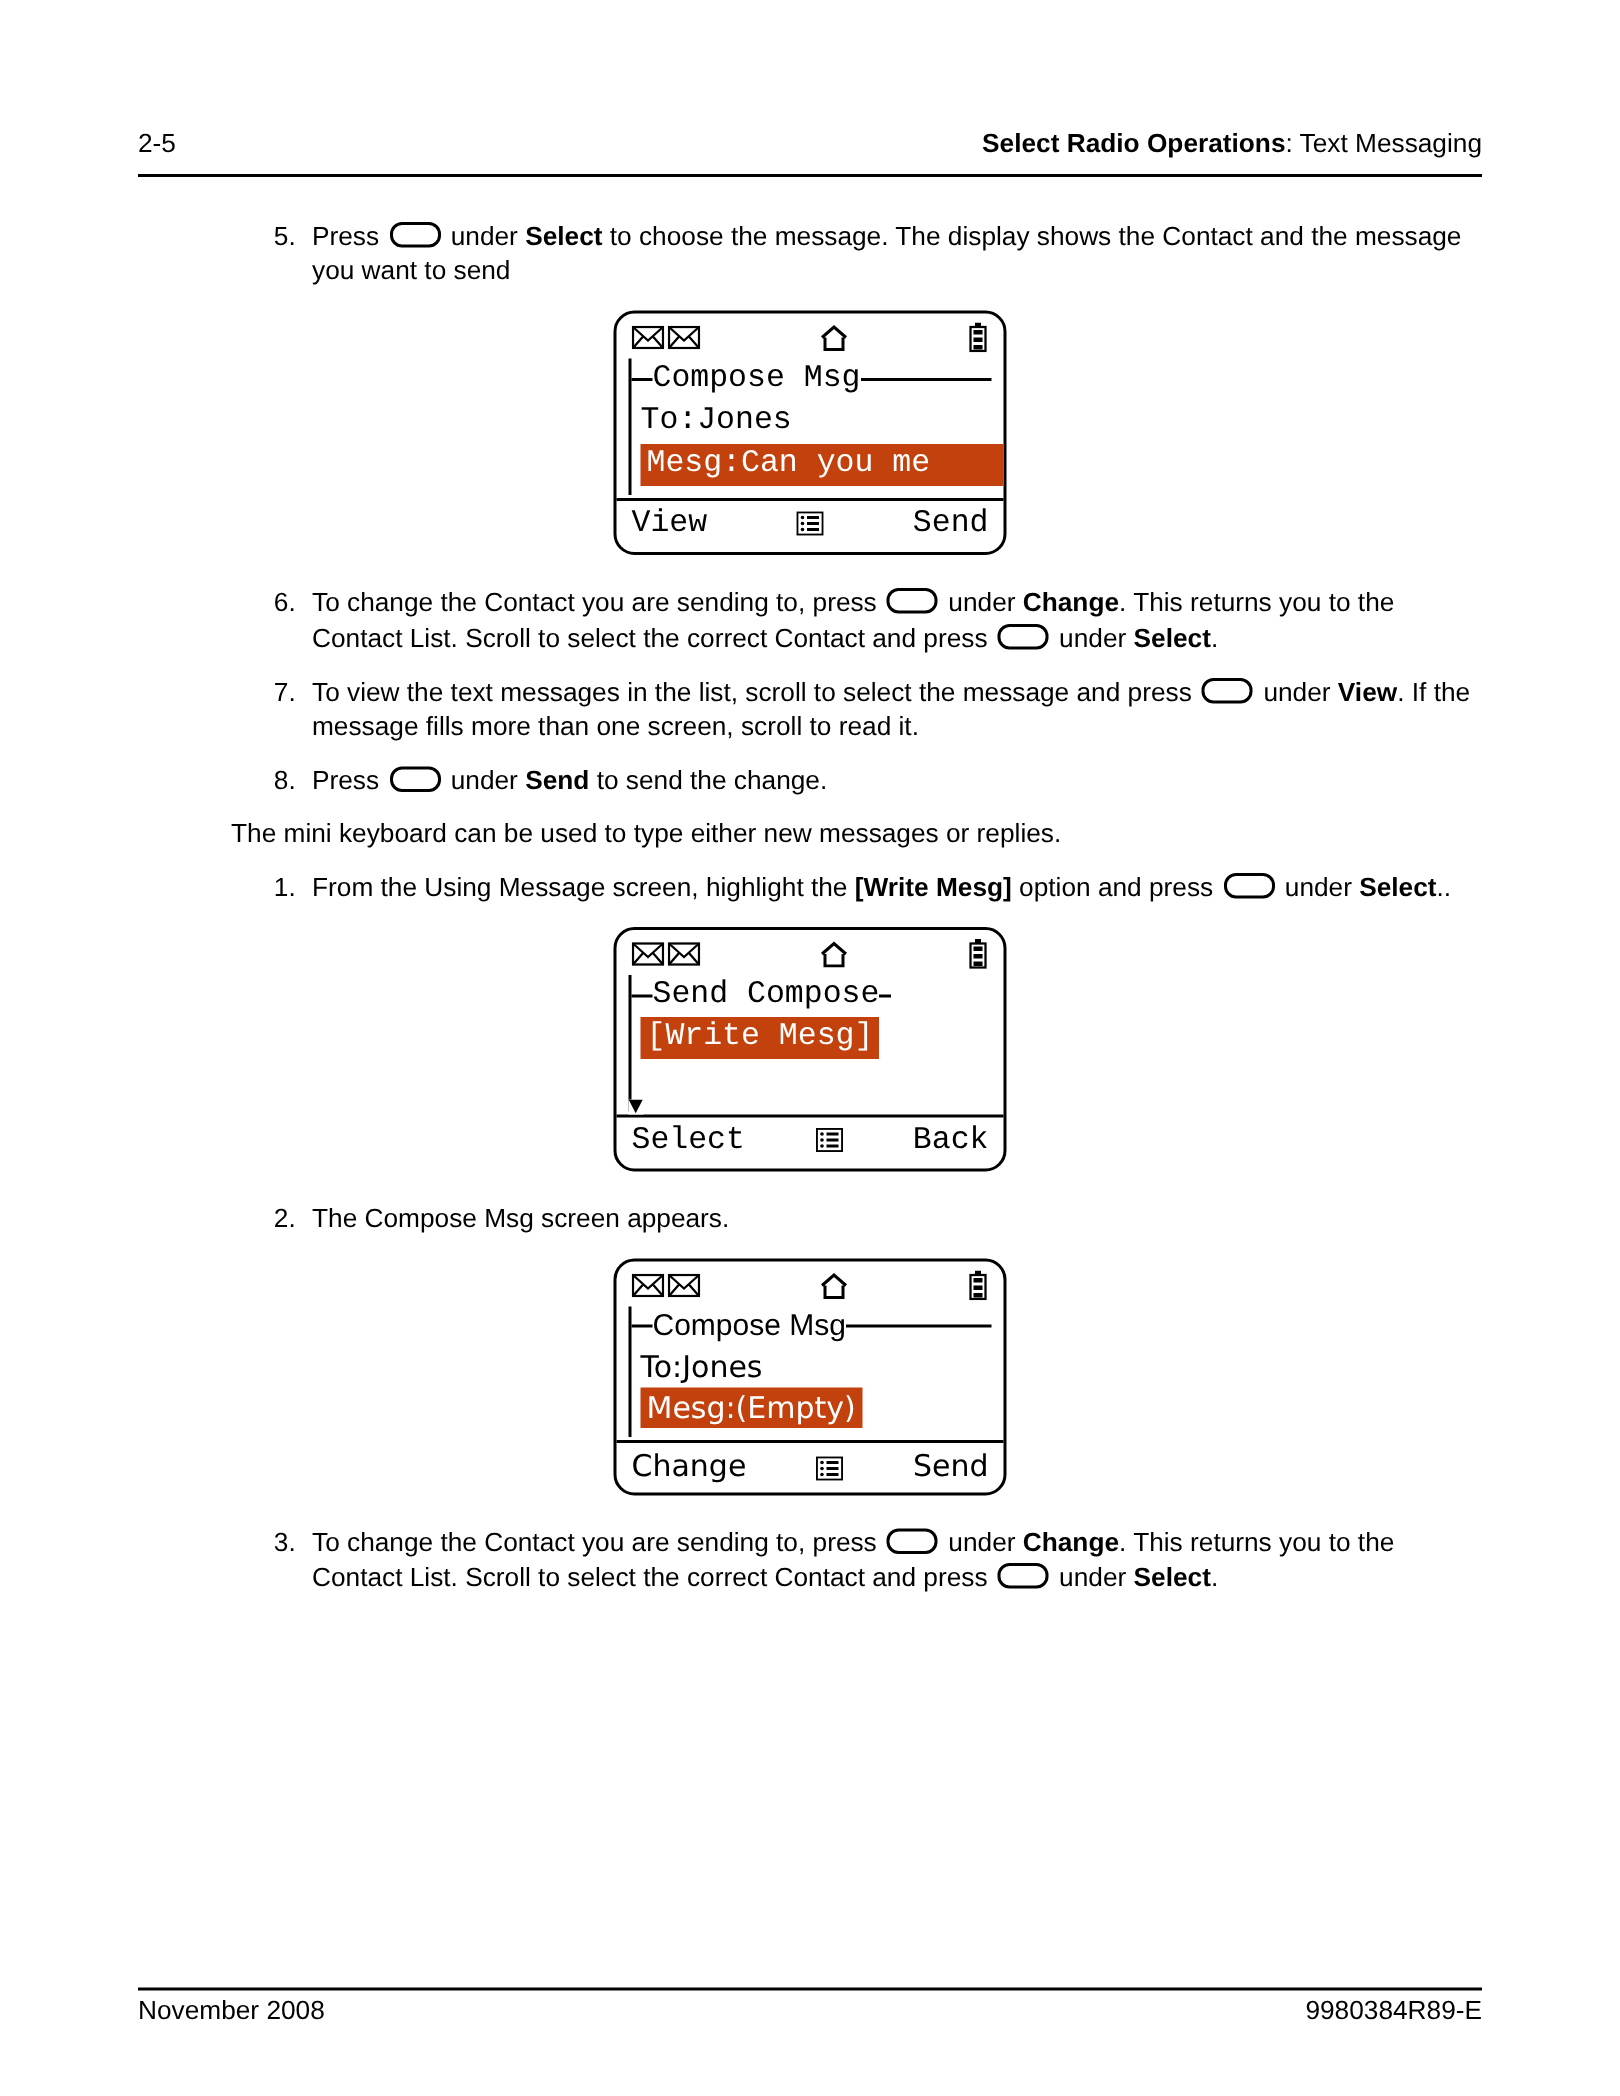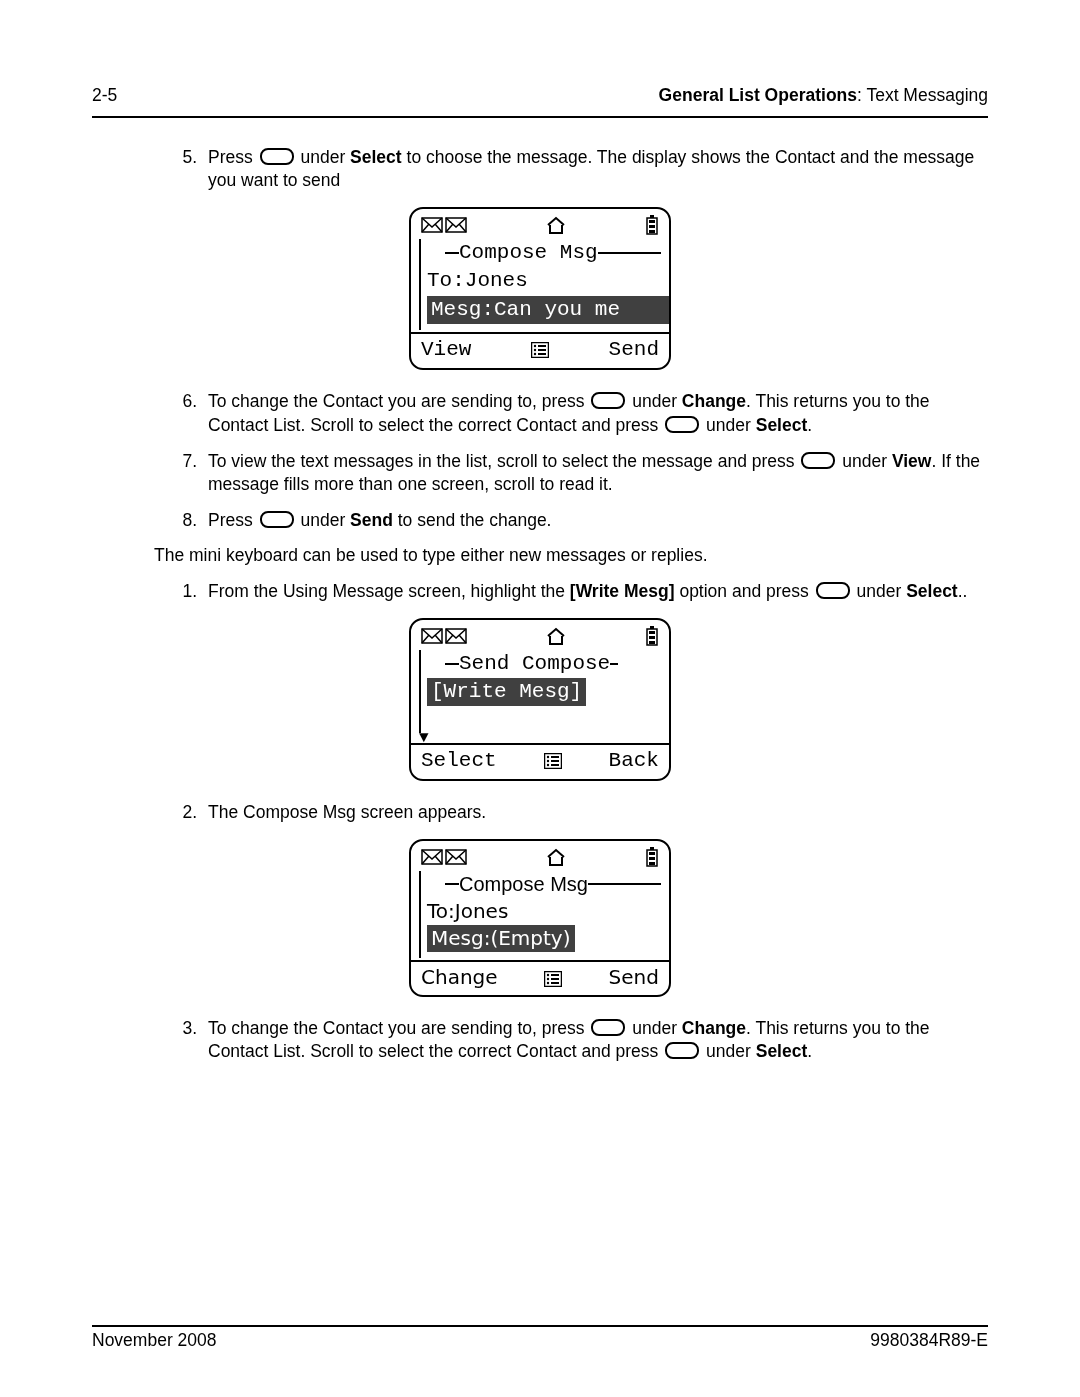--- a/index.html
+++ b/index.html
@@ -85,32 +85,31 @@
     border: 2px solid #000;
     border-top: none;
     border-right: none;
     border-bottom: none;
     padding: 0;
   }
   .fs-title {
     display: flex;
     align-items: center;
     white-space: pre;
-    padding-left: 24px;
   }
   .fs-title .line {
     flex: 0 0 auto;
     height: 2px;
     background: #000;
   }
   .fs-body {
     padding: 0 0 6px 6px;
   }
   .hl {
-    background: #404040;
+    background: #c2410c;
     color: #fff;
     padding: 0 4px;
     display: inline-block;
   }
   .hl.wide { display: block; margin-right: -8px; padding-right: 0; }
   .softkeys {
     display: flex;
     align-items: center;
     justify-content: space-between;
     padding: 2px 10px 0 10px;
@@ -142,21 +141,21 @@
   }
   svg.ic { vertical-align: -3px; }
 </style>
 </head>
 <body>
 
 <div class="page">
 
   <div class="header">
     <span>2-5</span>
-    <span class="header-right"><b>General List Operations</b><span>: Text Messaging</span></span>
+    <span class="header-right"><b>Select Radio Operations</b><span>: Text Messaging</span></span>
   </div>
   <hr class="rule-top">
 
   <ol class="steps" start="5">
     <li>
       <span>Press </span><span class="pill"></span><span> under </span><b>Select</b><span> to choose the message. The display shows the Contact and the message you want to send</span>
     </li>
   </ol>
 
   <div class="screen">

